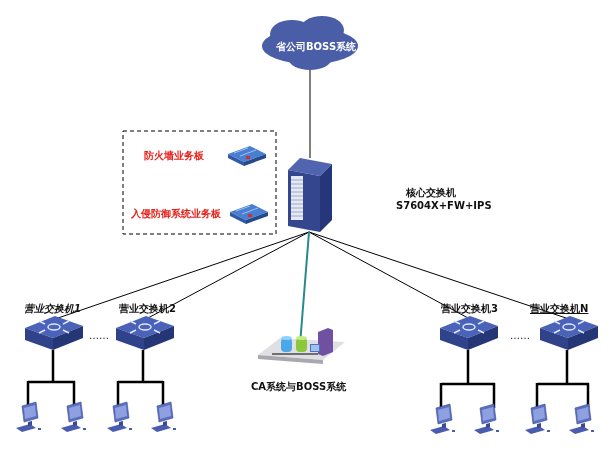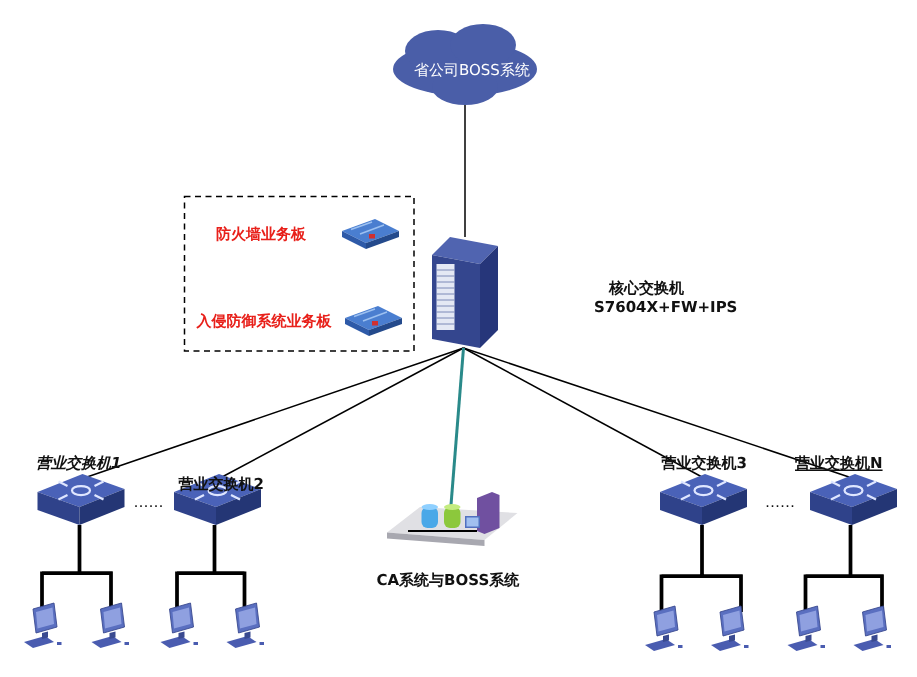--- a/index.html
+++ b/index.html
@@ -1,20 +1,20 @@
 <!DOCTYPE html>
 <html><head>
 <meta charset="utf-8">
 <style>
   html,body{margin:0;padding:0;background:#fff;}
   body{width:611px;height:451px;position:relative;overflow:hidden;font-family:"DejaVu Sans","Liberation Sans",sans-serif;}
   svg#diagram{position:absolute;left:0;top:0;}
   .lbl{position:absolute;font-size:10px;font-weight:bold;color:#111;white-space:nowrap;letter-spacing:0px;}
   .red{color:#e8201a;font-family:Liberation Serif, serif;}
-  .cloud-text{position:absolute;font-size:10px;font-weight:normal;color:#fff;white-space:nowrap;}
+  .cloud-text{position:absolute;font-size:10px;font-weight:bold;color:#fff;white-space:nowrap;}
   .center{text-align:center;line-height:13px;}
 </style>
 </head>
 <body>
 
 <svg id="diagram" width="611" height="451" viewBox="0 0 611 451">
   <defs>
     <g id="pc">
       <polygon points="0,0 14,-4 16,12 2,16" fill="#5a6fc0" stroke="#3a4a90" stroke-width="0.6"></polygon>
       <polygon points="2,2 13,-1 14,10 3,13" fill="#8fa0e0"></polygon>
@@ -121,20 +121,20 @@
 
 <div class="lbl red" style="left:144px;top:149px;">防火墙业务板</div>
 <div class="lbl red" style="left:131px;top:207px;">入侵防御系统业务板</div>
 
 <div class="lbl center" style="left:348px;top:186px;width:70px;margin-left:48px;">
   <div>核心交换机</div>
   <div>S7604X+FW+IPS</div>
 </div>
 
 <div class="lbl" style="left:24px;top:302px;font-style:italic;">营业交换机1</div>
-<div class="lbl" style="left:119px;top:316px;text-align:center;">营业交换机2</div>
+<div class="lbl" style="left:119px;top:302px;text-align:center;">营业交换机2</div>
 <div class="lbl" style="left:441px;top:302px;">营业交换机3</div>
 <div class="lbl" style="left:530px;top:302px;text-decoration:underline;">营业交换机N</div>
 
 <div class="lbl" style="left:89px;top:330px;font-weight:normal;">……</div>
 <div class="lbl" style="left:510px;top:330px;font-weight:normal;">……</div>
 
 <div class="lbl" style="left:251px;top:380px;">CA系统与BOSS系统</div>
 
 </body></html>

